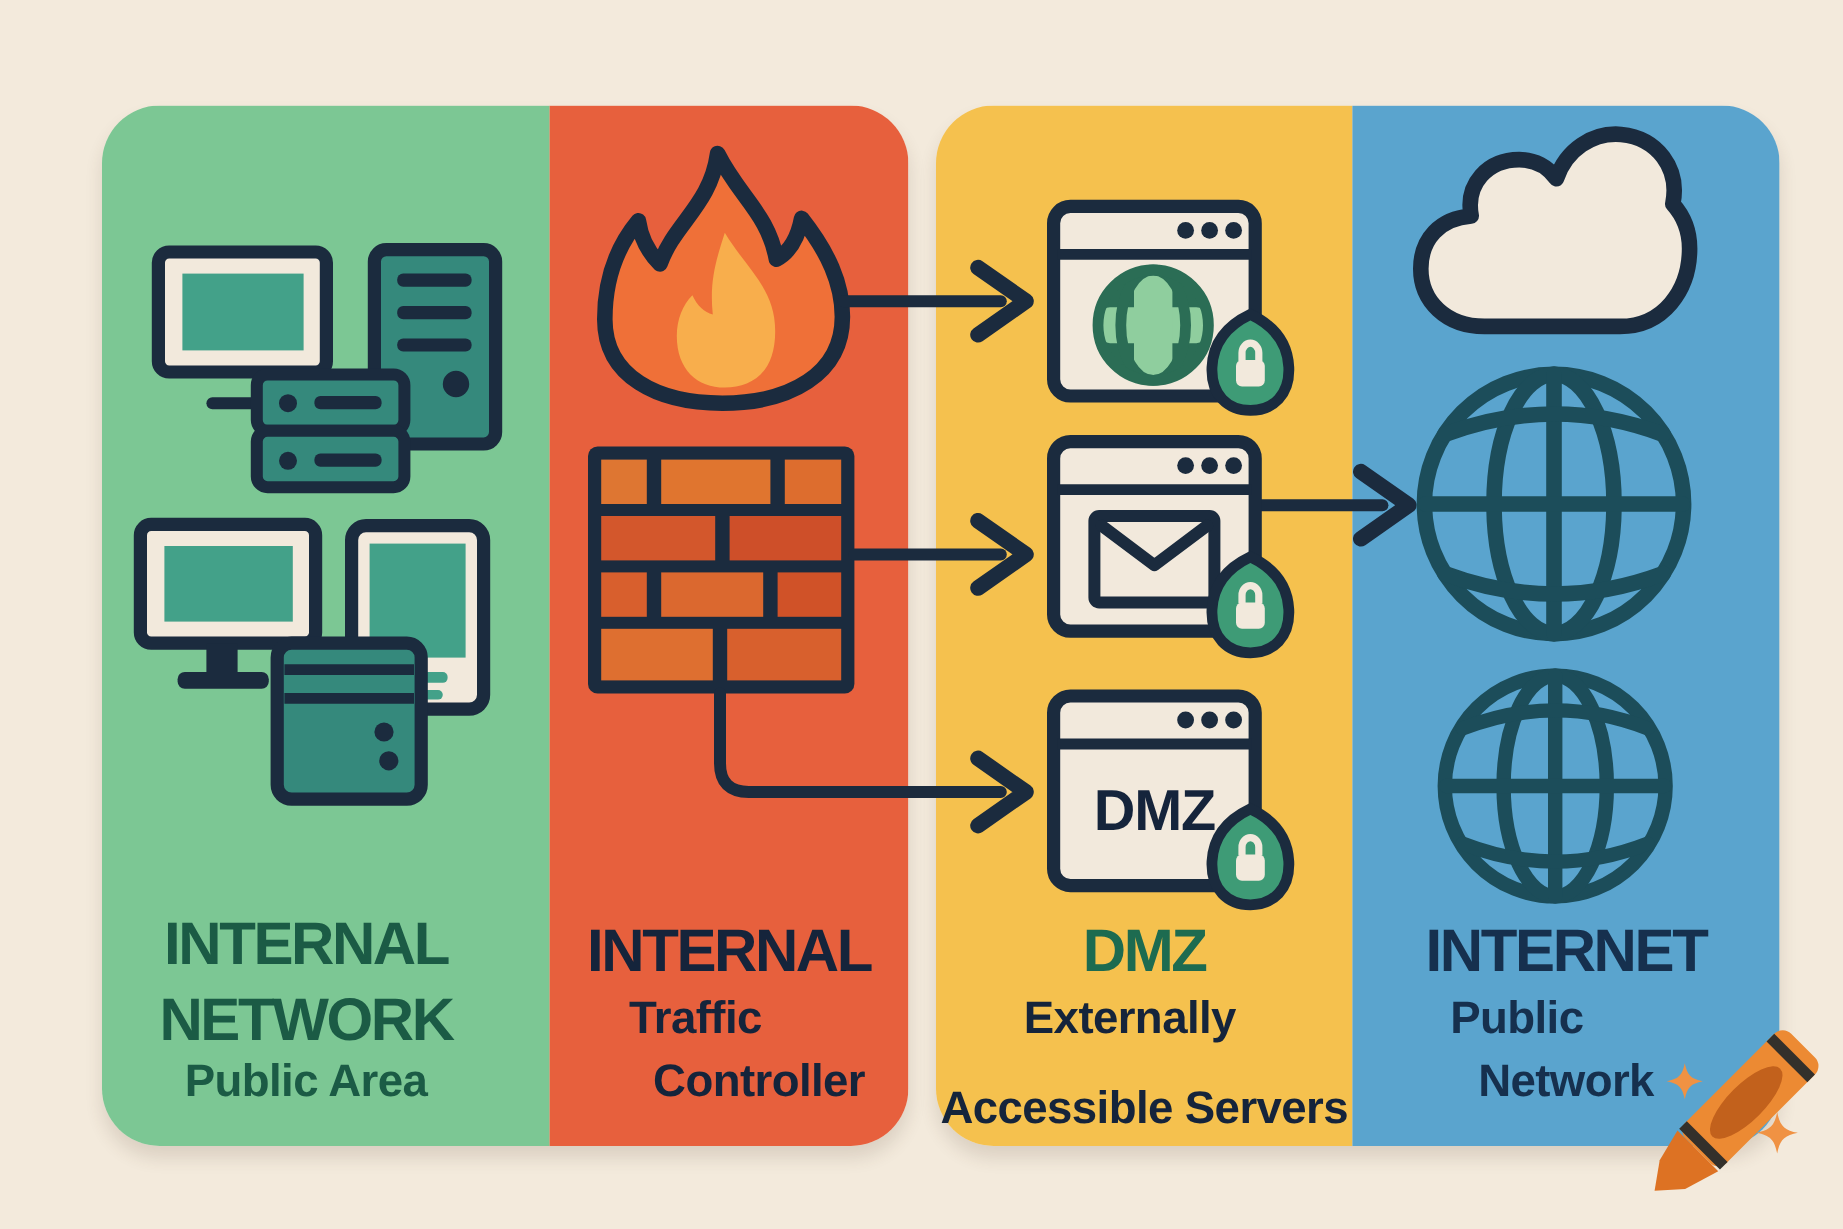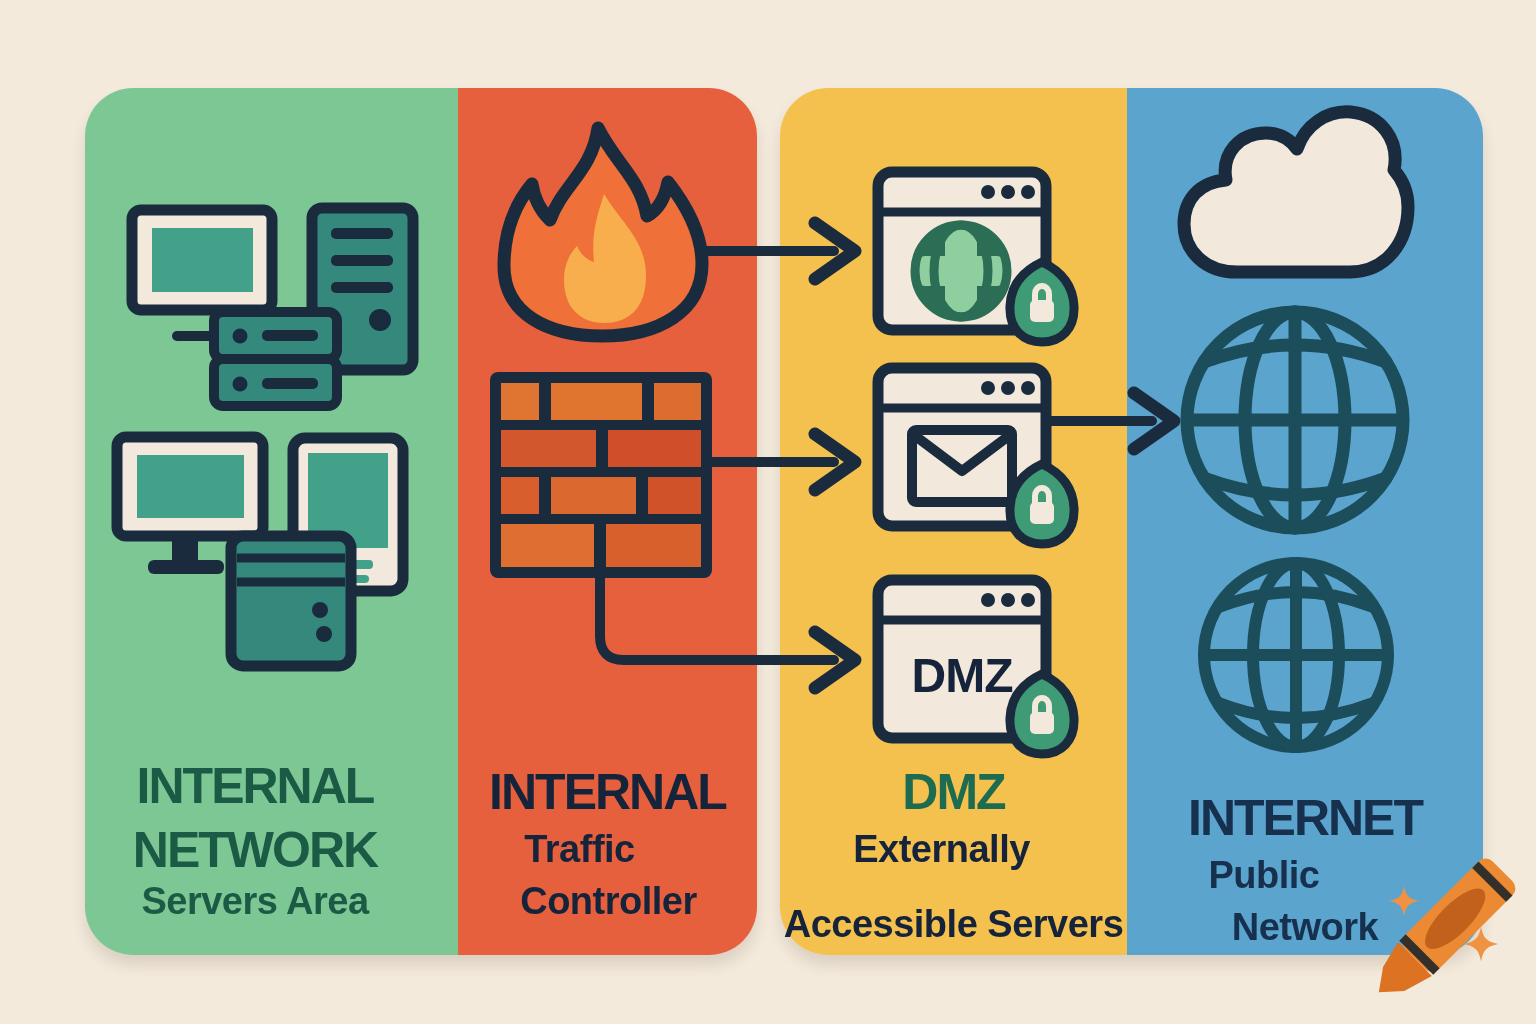--- a/index.html
+++ b/index.html
@@ -22,21 +22,21 @@
   svg.art{position:absolute;left:0;top:0;}
   .lbl{
     position:absolute;text-align:center;white-space:nowrap;
     font-weight:bold;line-height:1.05;
   }
   .title{font-size:50px;letter-spacing:-2px;}
   .sub{font-size:38px;letter-spacing:-0.5px;}
   .c-green{color:#1B5B45;}
   .c-navy{color:#15243B;}
   .c-dmz{color:#1D6B50;}
-  .c-inet{color:#16304E;margin-top:26px;}
+  .c-inet{color:#16304E;}
 </style>
 </head>
 <body>
 
 <div class="panel-group" id="group-left">
   <div class="panel" id="panel-internal"></div>
   <div class="panel" id="panel-firewall"></div>
 </div>
 <div class="panel-group" id="group-right">
   <div class="panel" id="panel-dmz"></div>
@@ -208,25 +208,25 @@
     <rect x="-24" y="33" width="48" height="9" fill="#33302B"></rect>
     <ellipse cx="0" cy="-13" rx="15" ry="40" fill="#C2611C"></ellipse>
     <path d="M-24,44 L24,44 L15,74 L-2,93 L-17,72 Z" fill="#DD7223"></path>
   </g>
   <path transform="translate(1404,901)" d="M0,-15 C2,-5 5,-2 15,0 C5,2 2,5 0,15 C-2,5 -5,2 -15,0 C-5,-2 -2,-5 0,-15 Z" fill="#F09243"></path>
   <path transform="translate(1481,944) scale(1.15)" d="M0,-15 C2,-5 5,-2 15,0 C5,2 2,5 0,15 C-2,5 -5,2 -15,0 C-5,-2 -2,-5 0,-15 Z" fill="#F09243"></path>
 </svg>
 
 <div class="lbl title c-green" style="left:85px;width:340px;top:760px;">INTERNAL</div>
 <div class="lbl title c-green" style="left:85px;width:340px;top:824px;">NETWORK</div>
-<div class="lbl sub   c-green" style="left:85px;width:340px;top:882px;">Servers Area</div>
+<div class="lbl sub   c-green" style="left:85px;width:340px;top:882px;">Public Area</div>
 
 <div class="lbl title c-navy" style="left:458px;width:299px;top:766px;">INTERNAL</div>
 <div class="lbl sub   c-navy" style="left:430px;width:299px;top:830px;">Traffic</div>
-<div class="lbl sub   c-navy" style="left:436px;width:345px;top:882px;">Controller</div>
+<div class="lbl sub   c-navy" style="left:460px;width:345px;top:882px;">Controller</div>
 
 <div class="lbl title c-dmz" style="left:780px;width:347px;top:766px;">DMZ</div>
 <div class="lbl sub   c-navy" style="left:780px;width:323px;top:830px;">Externally</div>
 <div class="lbl sub   c-navy" style="left:780px;width:347px;top:882px;margin-top:23px;">Accessible Servers</div>
 
 <div class="lbl title c-inet" style="left:1127px;width:356px;top:766px;">INTERNET</div>
 <div class="lbl sub   c-inet" style="left:1070px;width:340px;top:830px;padding-left:24px;">Public</div>
 <div class="lbl sub   c-inet" style="left:1127px;width:356px;top:882px;">Network</div>
 
 </body></html>

